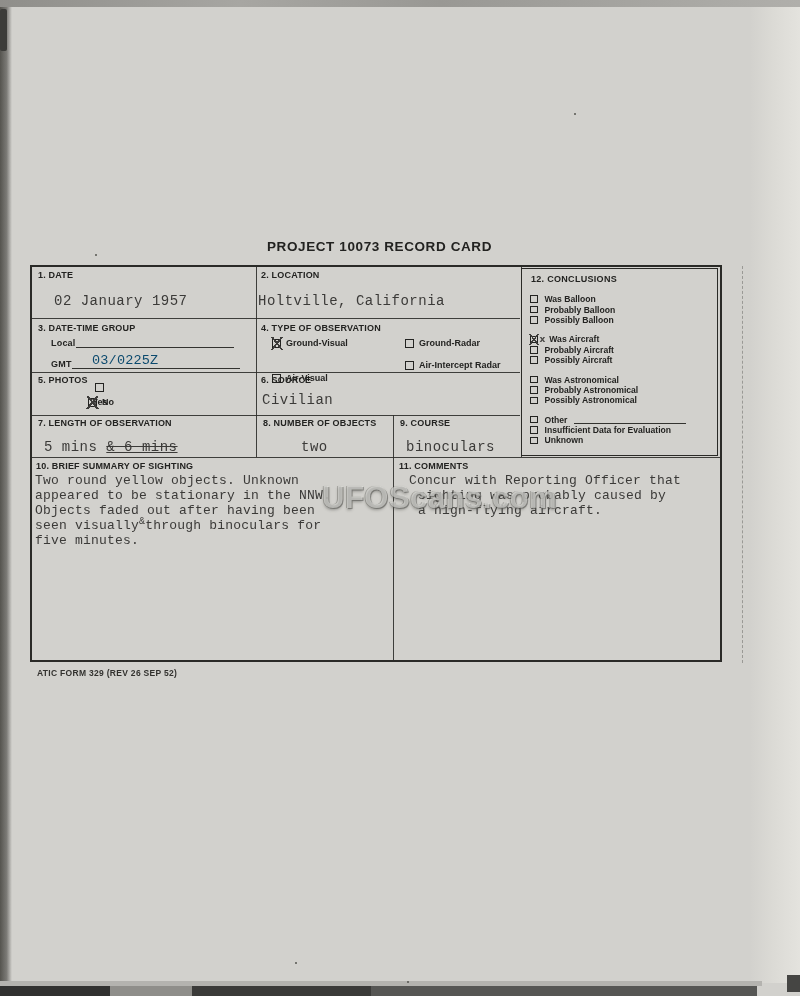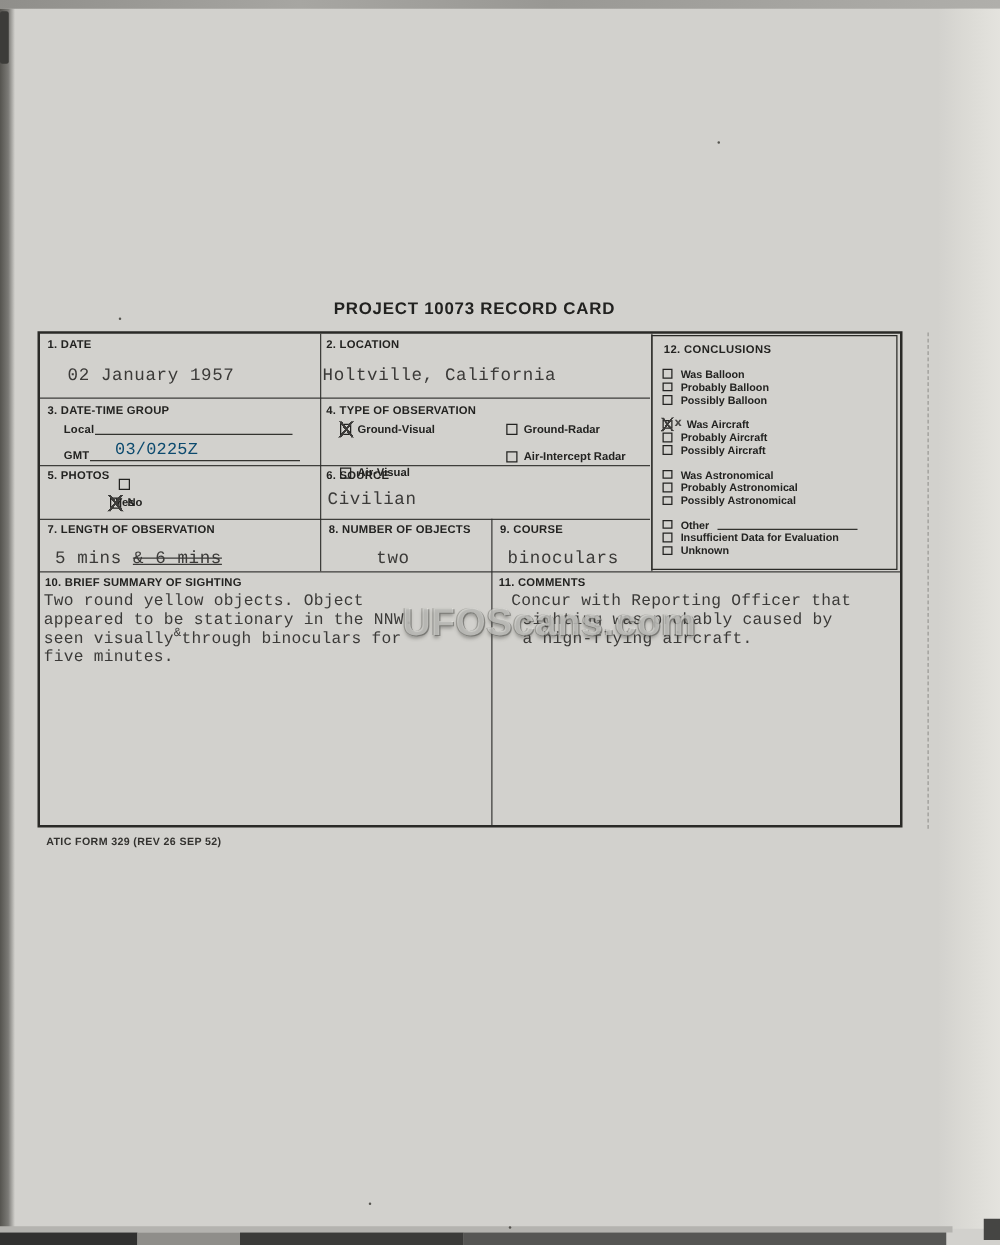--- a/index.html
+++ b/index.html
@@ -148,22 +148,23 @@
   </div>
 
   <div class="abs cell-label" style="left:231px;top:151px;">8. NUMBER OF OBJECTS</div>
   <div class="abs typed" style="left:269px;top:172px;">two</div>
 
   <div class="abs cell-label" style="left:368px;top:151px;">9. COURSE</div>
   <div class="abs typed" style="left:374px;top:172px;">binoculars</div>
 
   <div class="abs cell-label" style="left:4px;top:194px;">10. BRIEF SUMMARY OF SIGHTING</div>
   <div class="abs textblock" style="left:3px;top:206px;width:356px;">
-    <div>Two round yellow objects. Object</div>
+    <div>Two round yellow objects. Unknown</div>
     <div>appeared to be stationary in the NNW.</div>
+    <div>Objects faded out after having been</div>
     <div><span>seen visually</span><span class="ins-mark">&amp;</span><span>through binoculars for</span></div>
     <div>five minutes.</div>
   </div>
 
   <div class="abs cell-label" style="left:367px;top:194px;">11. COMMENTS</div>
   <div class="abs textblock" style="left:377px;top:206px;width:308px;">
     <div>Concur with Reporting Officer that</div>
     <div style="padding-left:9px;">sighting was probably caused by</div>
     <div style="padding-left:9px;">a high-flying aircraft.</div>
   </div>

